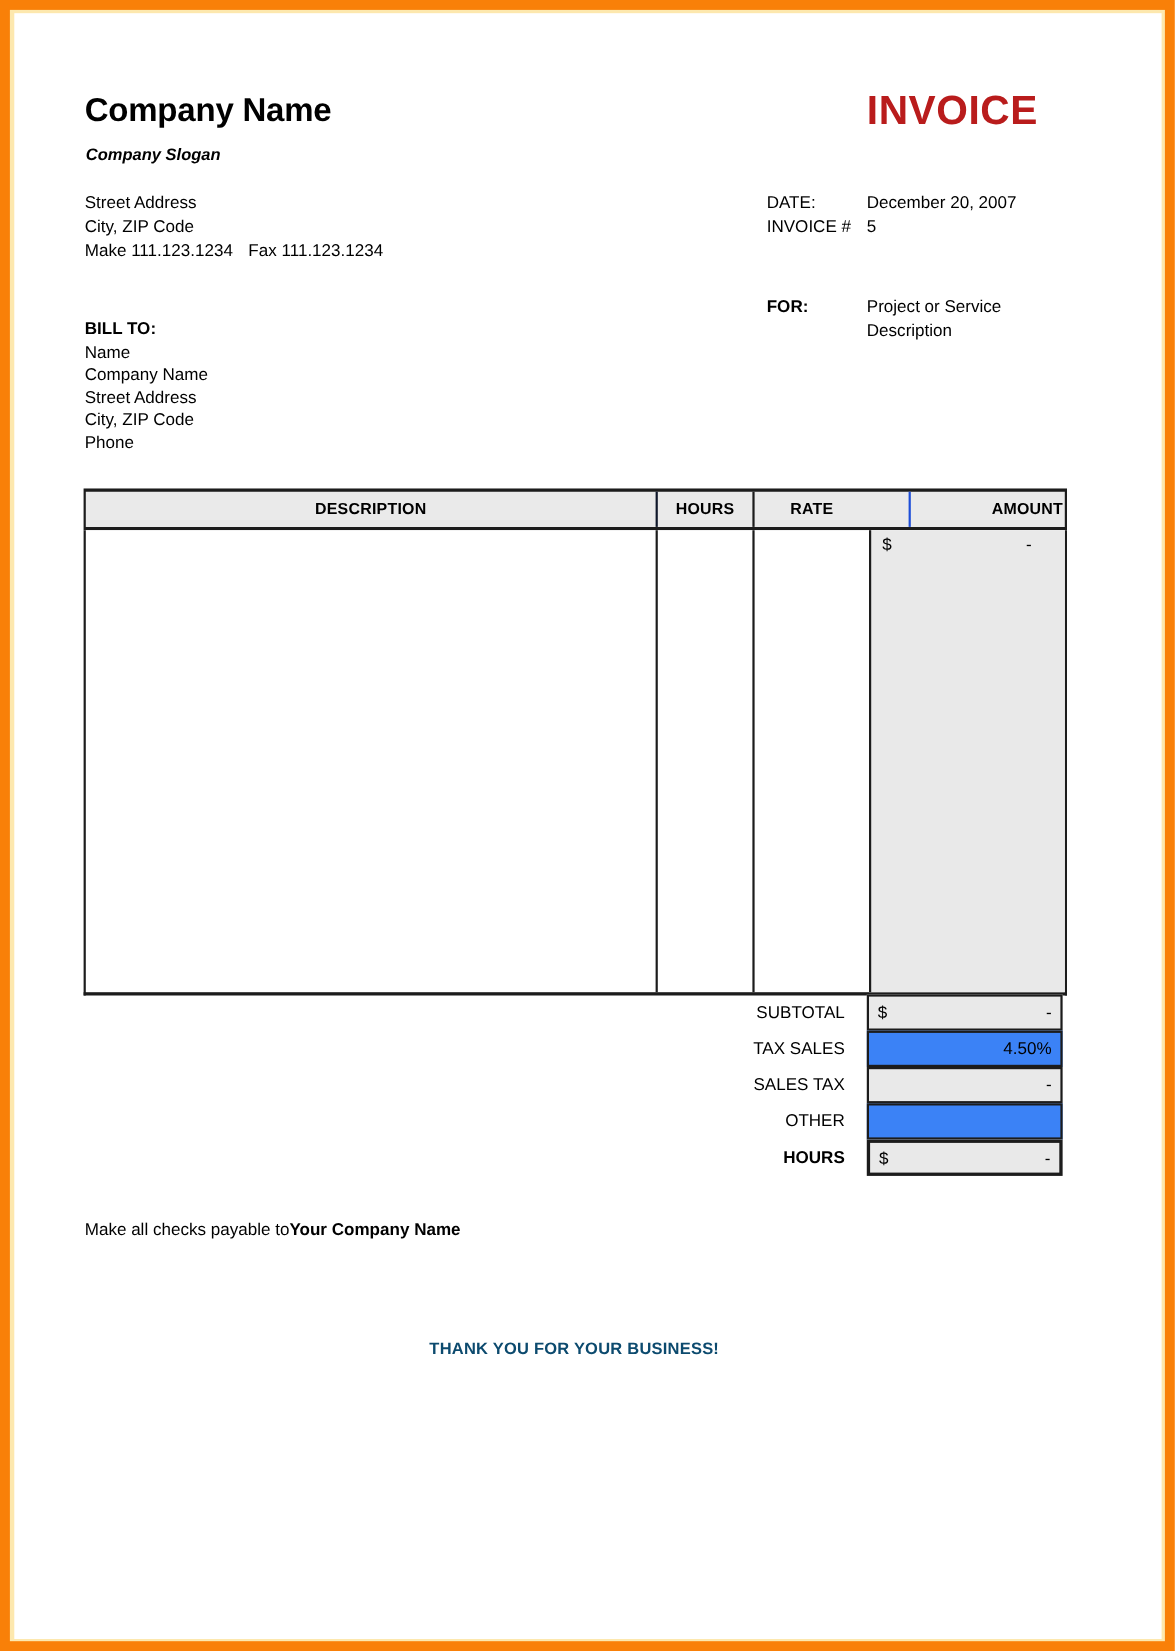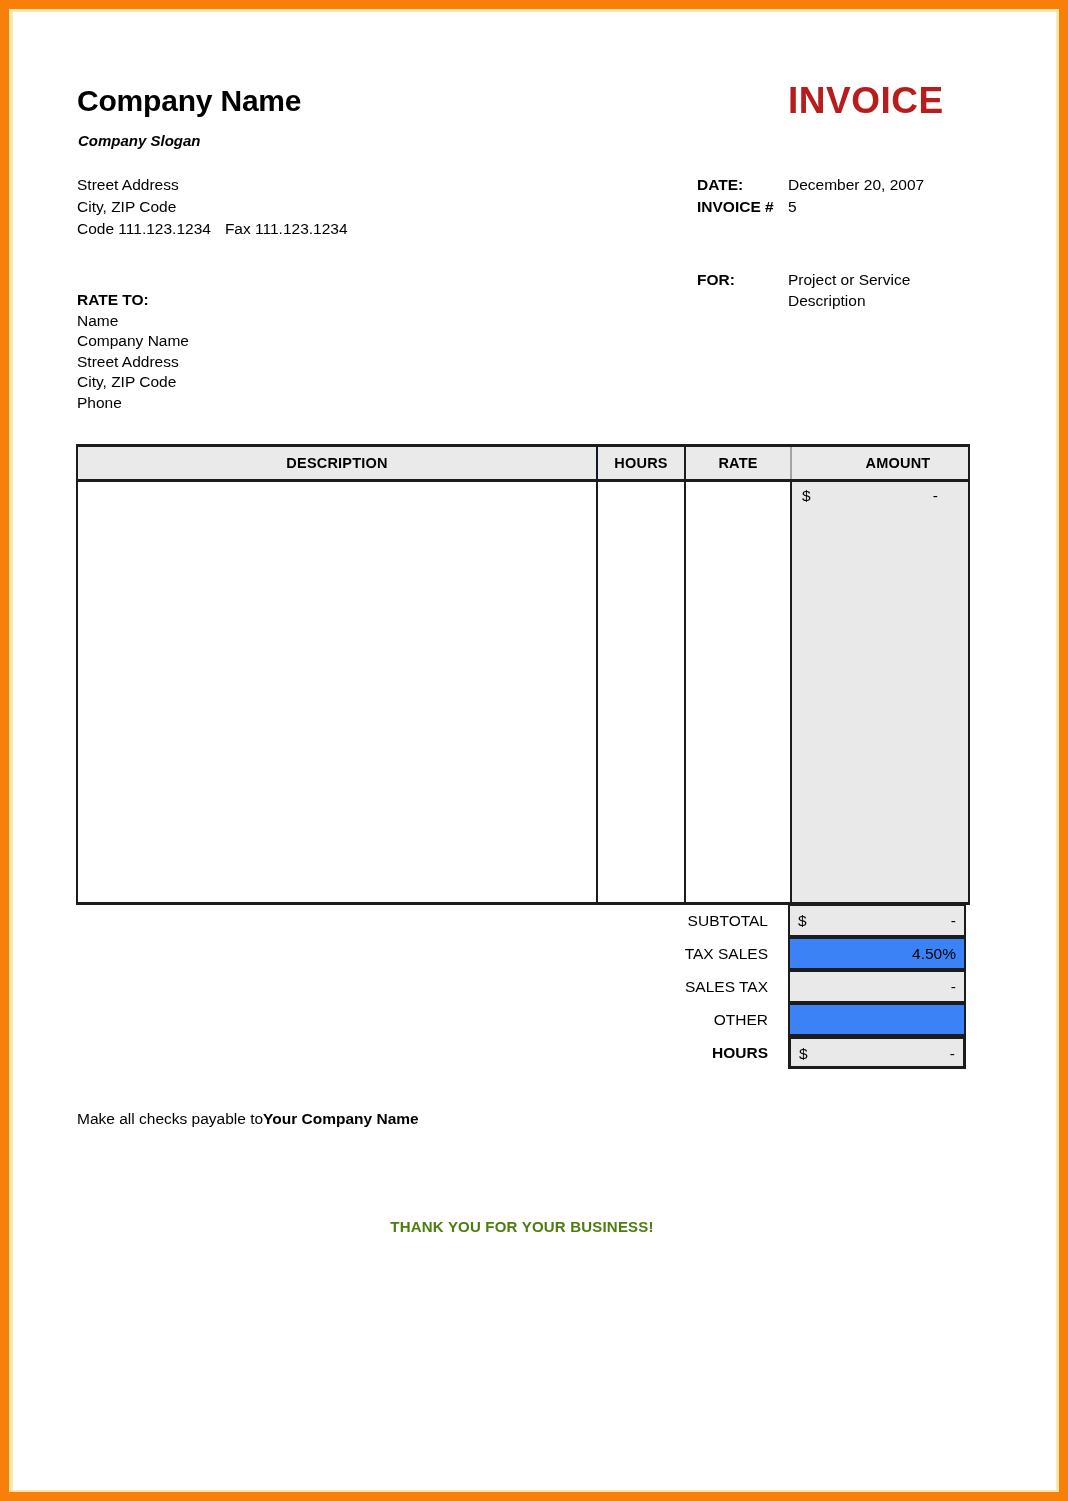--- a/index.html
+++ b/index.html
@@ -87,21 +87,21 @@
   
   #meta-block {
     left: 697px; top: 174px;
     font-size: 15.5px;
     line-height: 22px;
   }
   #meta-block .meta-row { display: block; white-space: nowrap; }
   #meta-block .meta-label {
     display: inline-block;
     width: 91px;
-    font-weight: bold;
+    font-weight: normal;
   }
   #meta-block .meta-value { display: inline-block; }
 
   
   #for-block {
     left: 697px; top: 269px;
     font-size: 15.5px;
     line-height: 21px;
   }
   #for-block .for-label {
@@ -149,21 +149,21 @@
     line-height: 32px;
     text-align: center;
     font-size: 14.5px;
     font-weight: bold;
     letter-spacing: 0.2px;
     box-sizing: border-box;
   }
   #thead-row .th-desc  { left: 0px;   width: 518px; }
   #thead-row .th-hours { left: 518px; width: 88px;  border-left: 2px solid #0f172a; }
   #thead-row .th-rate  { left: 606px; width: 106px; border-left: 2px solid #1c1c1c; }
-  #thead-row .th-amt   { left: 712px; width: 214px; border-left: 2px solid #a3a3a3; }
+  #thead-row .th-amt   { left: 748px; width: 214px; border-left: 2px solid #1d4ed8; }
 
   #tbody-row {
     position: relative;
     height: 420px;
     border-bottom: 3px solid #1c1c1c;
     border-left: 2px solid #1c1c1c;
     border-right: 2px solid #1c1c1c;
     background: #ffffff;
     box-sizing: content-box;
   }
@@ -246,21 +246,21 @@
     white-space: nowrap;
   }
   #payable-note .strong { font-weight: bold; }
 
   #thanks-note {
     left: 0px; top: 1218px;
     width: 1044px;
     text-align: center;
     font-size: 15px;
     font-weight: bold;
-    color: #4d7c0f;
+    color: #0c4a6e;
     letter-spacing: 0.2px;
   }
 </style>
 </head>
 <body>
 
 <div id="page-frame">
   <div id="frame-inner-glow"></div>
   <div id="page-sheet"></div>
 </div>
@@ -269,38 +269,38 @@
 
   <div class="abs" id="company-name">Company Name</div>
 
   <div class="abs" id="company-slogan">Company Slogan</div>
 
   <div class="abs" id="invoice-title">INVOICE</div>
 
   <div class="abs" id="company-address">
     <span class="addr-line">Street Address</span>
     <span class="addr-line">City, ZIP Code</span>
-    <span class="addr-line"><span>Code 111.123.1234</span><span class="gap"></span><span>Fax 111.123.1234</span></span>
+    <span class="addr-line"><span>Make 111.123.1234</span><span class="gap"></span><span>Fax 111.123.1234</span></span>
   </div>
 
   <div class="abs" id="meta-block">
     <span class="meta-row"><span class="meta-label">DATE:</span><span class="meta-value">December 20, 2007</span></span>
     <span class="meta-row"><span class="meta-label">INVOICE #</span><span class="meta-value">5</span></span>
   </div>
 
   <div class="abs" id="for-block">
     <span class="for-label">FOR:</span>
     <span class="for-value">
       <span>Project or Service</span>
       <span>Description</span>
     </span>
   </div>
 
   <div class="abs" id="bill-to">
-    <span class="bill-title">RATE TO:</span>
+    <span class="bill-title">BILL TO:</span>
     <span class="bill-line">Name</span>
     <span class="bill-line">Company Name</span>
     <span class="bill-line">Street Address</span>
     <span class="bill-line">City, ZIP Code</span>
     <span class="bill-line">Phone</span>
   </div>
 
   <div class="abs" id="items-table">
 
     <div id="thead-row">

